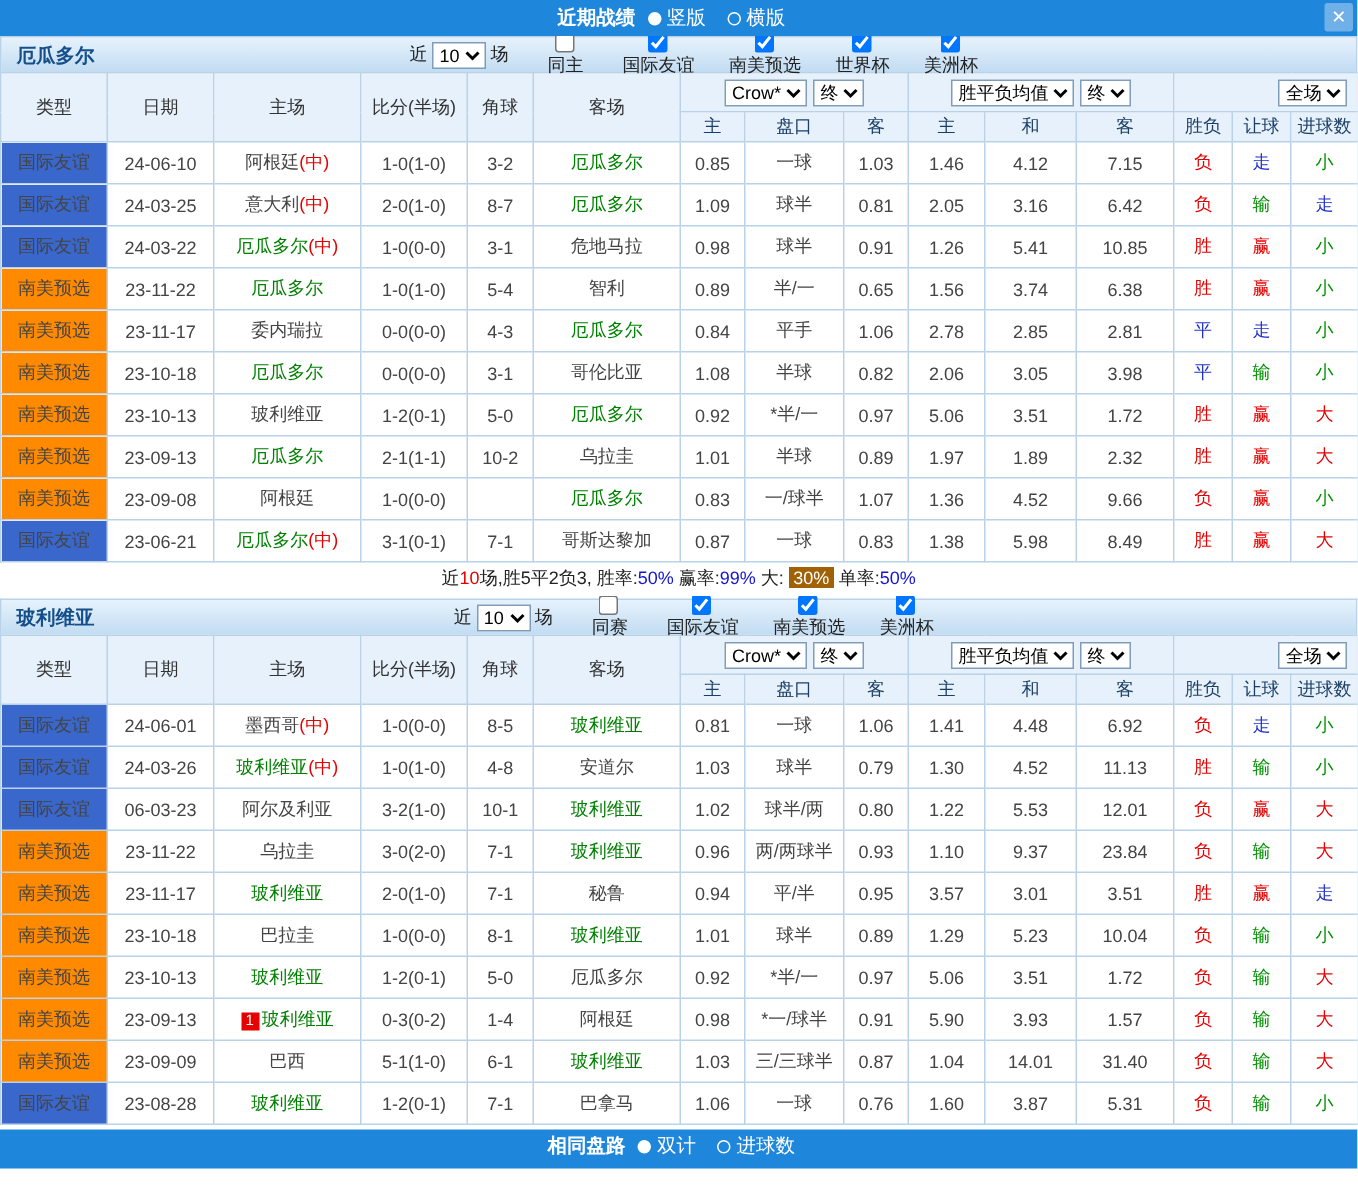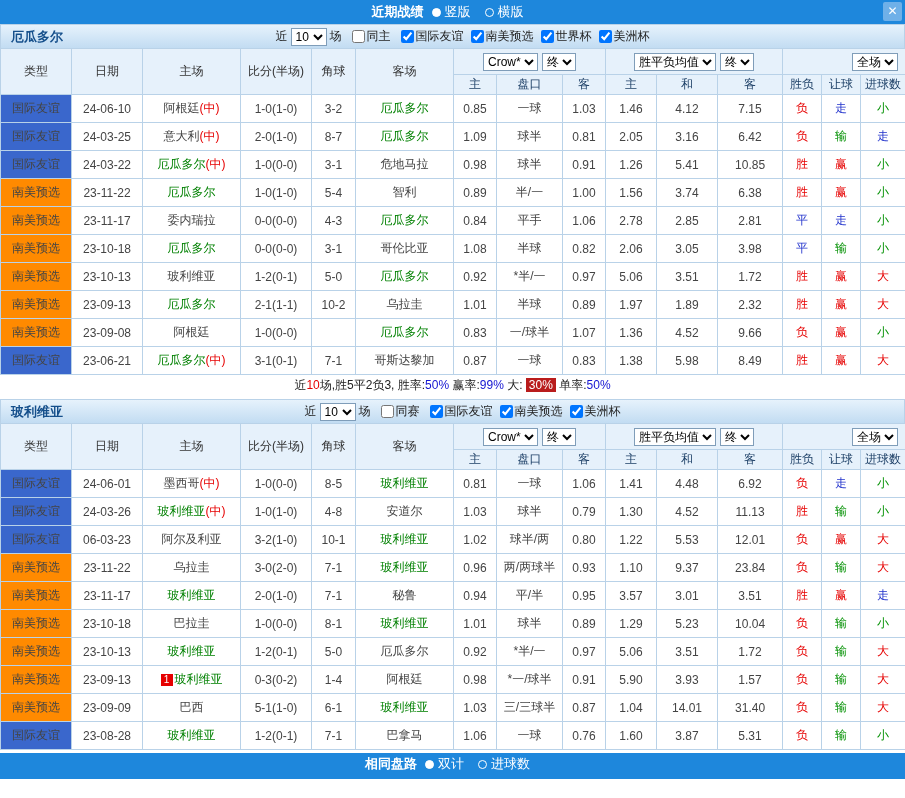--- a/index.html
+++ b/index.html
@@ -10,41 +10,41 @@
   .radio{display:inline-block;width:9px;height:9px;border:1px solid #fff;border-radius:50%;margin:0 4px;vertical-align:-1px;}
   .radio.on{background:#fff;}
   .bar-opt{margin-right:10px;cursor:pointer;}
   .close-btn{position:absolute;top:2px;right:3px;width:19px;height:19px;background:#6fb0e8;color:#fff;
     line-height:19px;text-align:center;font-size:12px;border-radius:2px;cursor:pointer;}
   .section-bar{height:24px;background:linear-gradient(#e6f2fc,#c2dcf2);display:flex;align-items:center;
     font-size:12px;border:1px solid #b9d2e8;border-bottom:none;color:#222;}
   .team-name{color:#154f8b;font-weight:bold;font-size:13px;padding:0 10px;min-width:150px;}
   .controls{display:flex;align-items:center;gap:3px;margin:0 auto;padding-right:130px;}
   .controls select,.ctrl-th select{font-size:12px;height:18px;border:1px solid #7f9db9;background:#fff;}
-  .chk{display:inline-flex;align-items:center;margin-left:7px;cursor:pointer;}
+  .chk{display:inline-flex;align-items:center;margin-left:23px;cursor:pointer;flex-direction:column;}
   .chk input{margin:0 2px 0 0;width:13px;height:13px;vertical-align:middle;}
   table.grid{width:905px;border-collapse:collapse;table-layout:fixed;font-size:12px;}
   .grid th,.grid td{border:1px solid #b9d2e8;text-align:center;padding:0;white-space:nowrap;overflow:hidden;}
   .grid thead th{background:#e6f1fb;color:#333;font-weight:normal;}
   .grid tr.h1 th{height:26px;}
   .grid tr.h2 th{height:20px;color:#1c3f66;}
   .grid tbody td{height:28px;color:#444;}
   .ctrl-th select{margin:0 2px;}
   .ctrl-th.right{text-align:right;padding-right:5px;}
   td.type{color:#fff;}
   td.date{color:#444;}
   td.score{color:#e60000;}
   td.hcap{color:#e60000;}
   td.draw{color:#2233cc;}
   td.team .hl{color:#008000;}
   .mid{color:#e60000;}
   .badge{display:inline-block;background:#e60000;color:#fff;width:12px;height:12px;line-height:12px;
     font-size:10px;margin-right:2px;}
   .summary{height:21px;line-height:21px;text-align:center;font-size:12px;color:#222;}
-  .pct-badge{background:#b91c1c;color:#fff;padding:0 3px;}
+  .pct-badge{background:#a16207;color:#fff;padding:0 3px;}
   .gap{height:3px;}
   .bottombar{height:26px;background:#1e87dc;color:#fff;text-align:center;font-size:13px;line-height:22px;}
 </style>
 </head>
 <body>
 
 <div class="topbar">
   <span class="bar-title">近期战绩</span><span class="radio on"></span><span class="bar-opt">竖版</span><span class="radio off"></span><span class="bar-opt">横版</span>
   <span class="close-btn">✕</span>
 </div>
@@ -182,21 +182,21 @@
         </tr>
         <tr>
           <td class="type" style="background:#ff8a00">南美预选</td>
           <td class="date" style="">23-11-22</td>
           <td class="team" style=""><span class="hl">厄瓜多尔</span></td>
           <td class="score" style="">1-0(1-0)</td>
           <td class="" style="">5-4</td>
           <td class="team" style=""><span class="">智利</span></td>
           <td class="" style="">0.89</td>
           <td class="hcap" style="">半/一</td>
-          <td class="" style="">1.00</td>
+          <td class="" style="">0.65</td>
           <td class="" style="">1.56</td>
           <td class="draw" style="">3.74</td>
           <td class="" style="">6.38</td>
           <td class="" style="color:#e60000">胜</td>
           <td class="" style="color:#e60000">赢</td>
           <td class="" style="color:#009000">小</td>
         </tr>
         <tr>
           <td class="type" style="background:#ff8a00">南美预选</td>
           <td class="date" style="">23-11-17</td>

